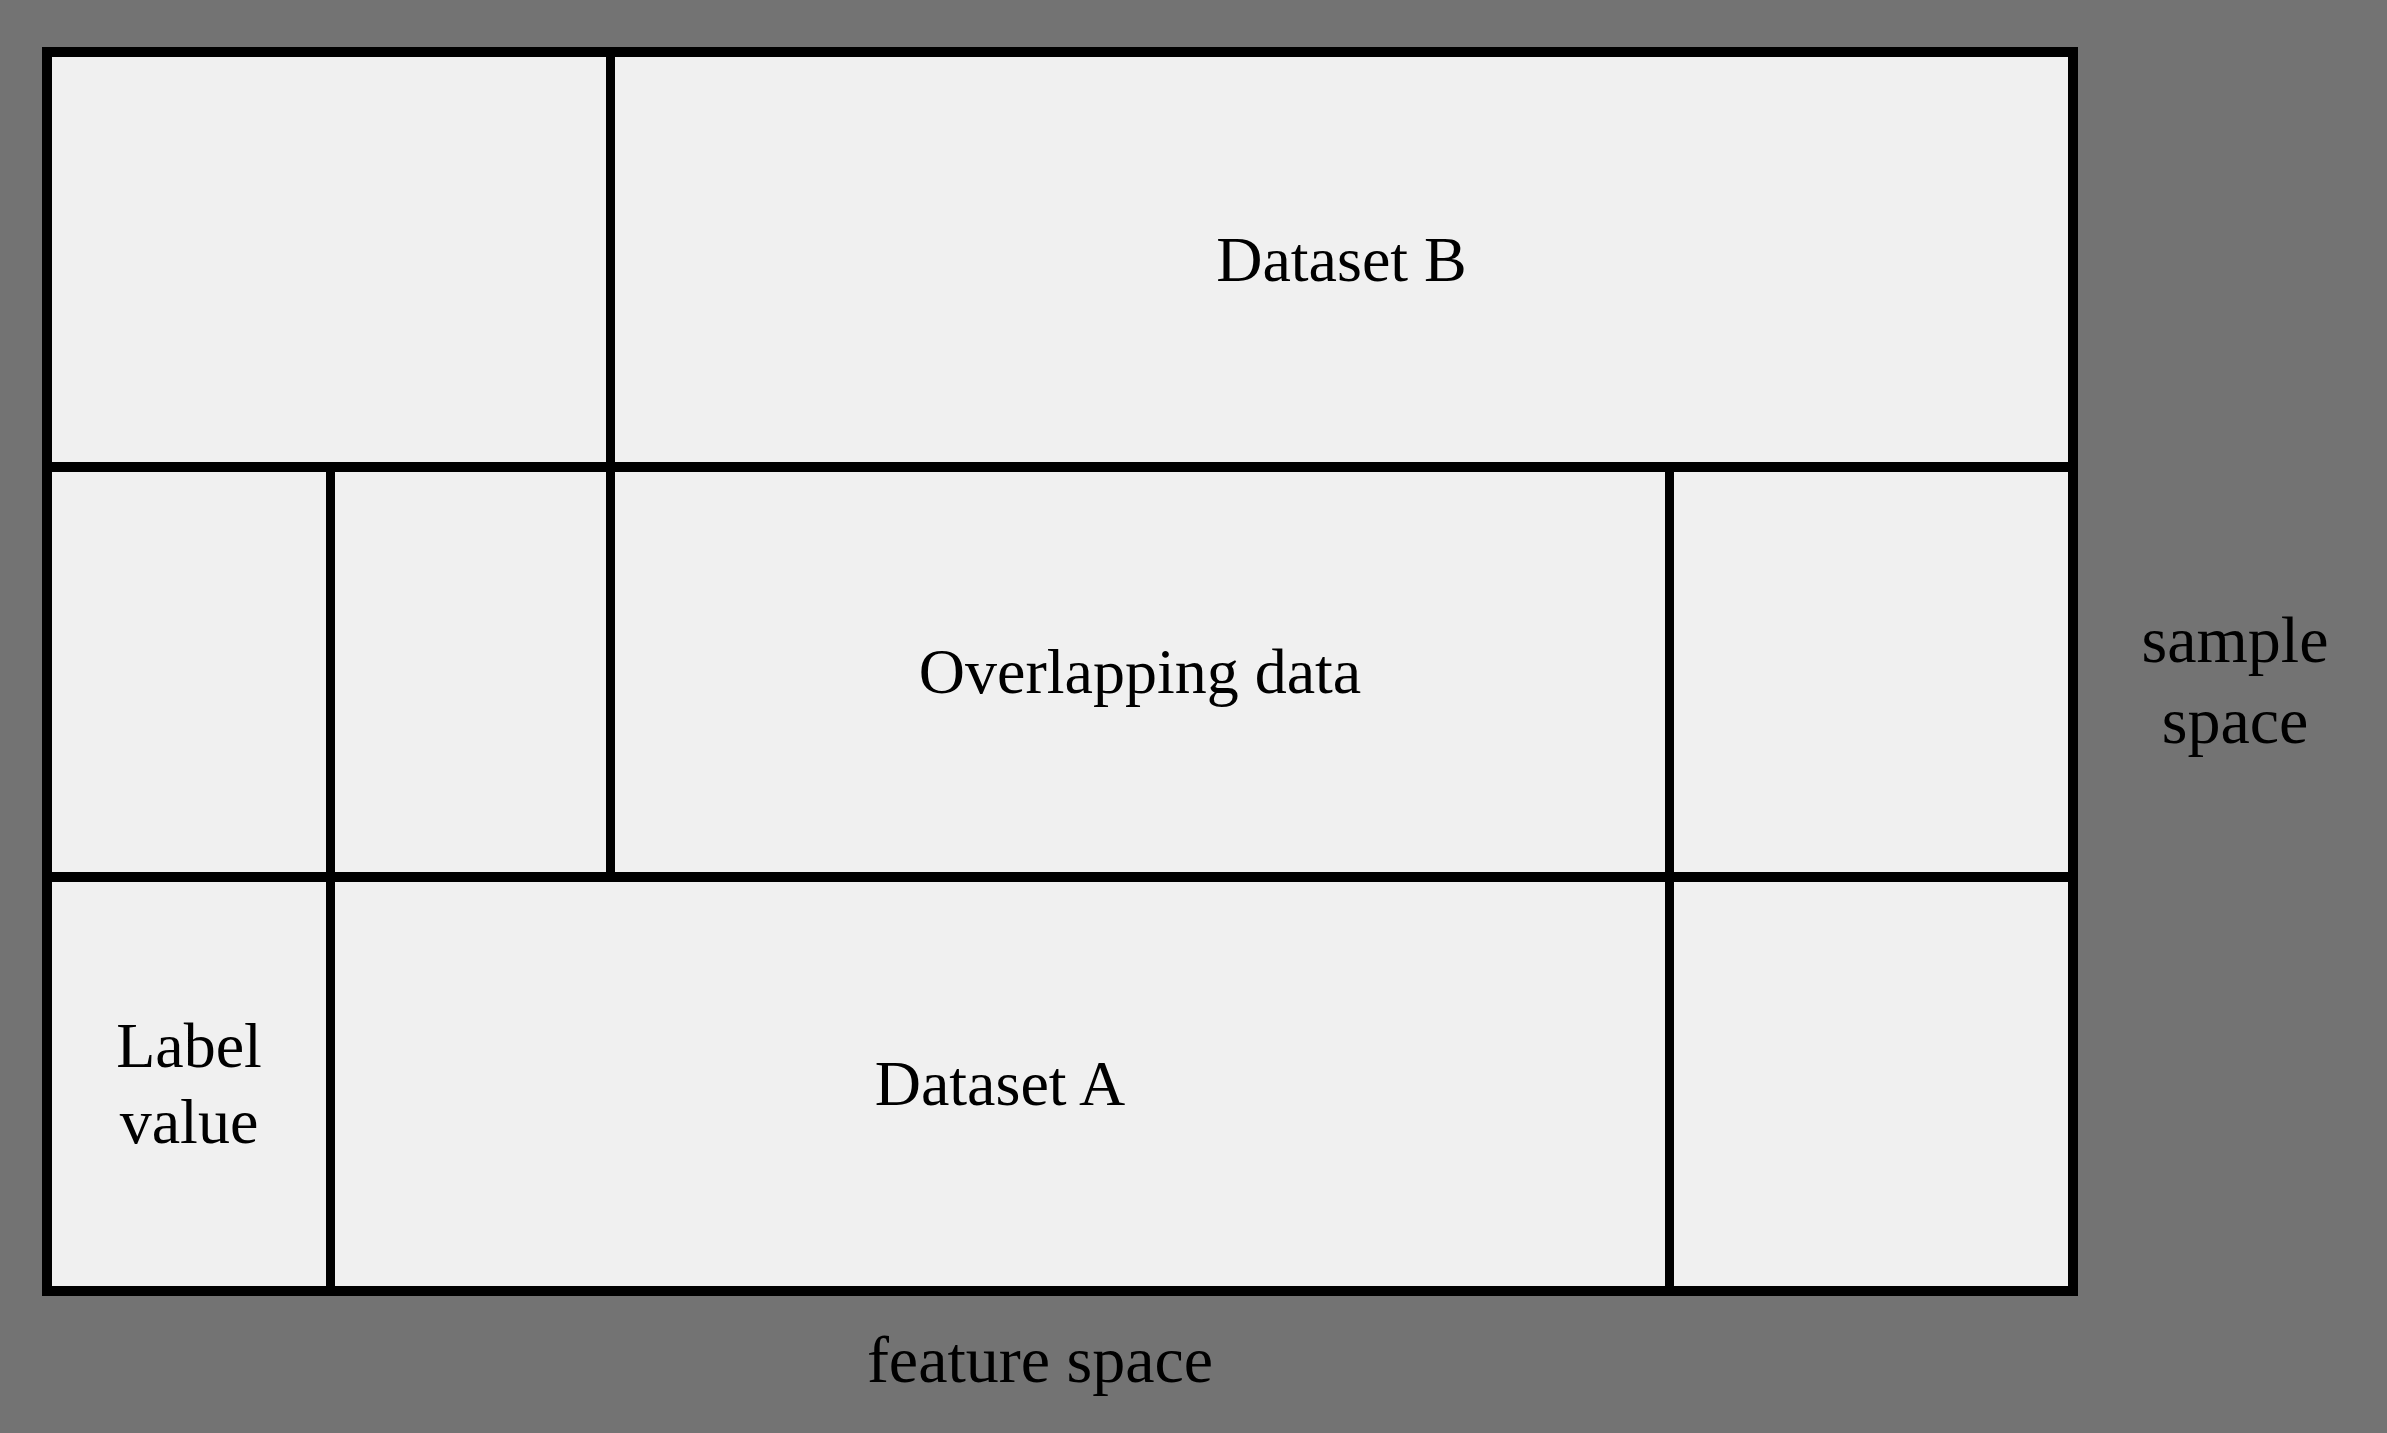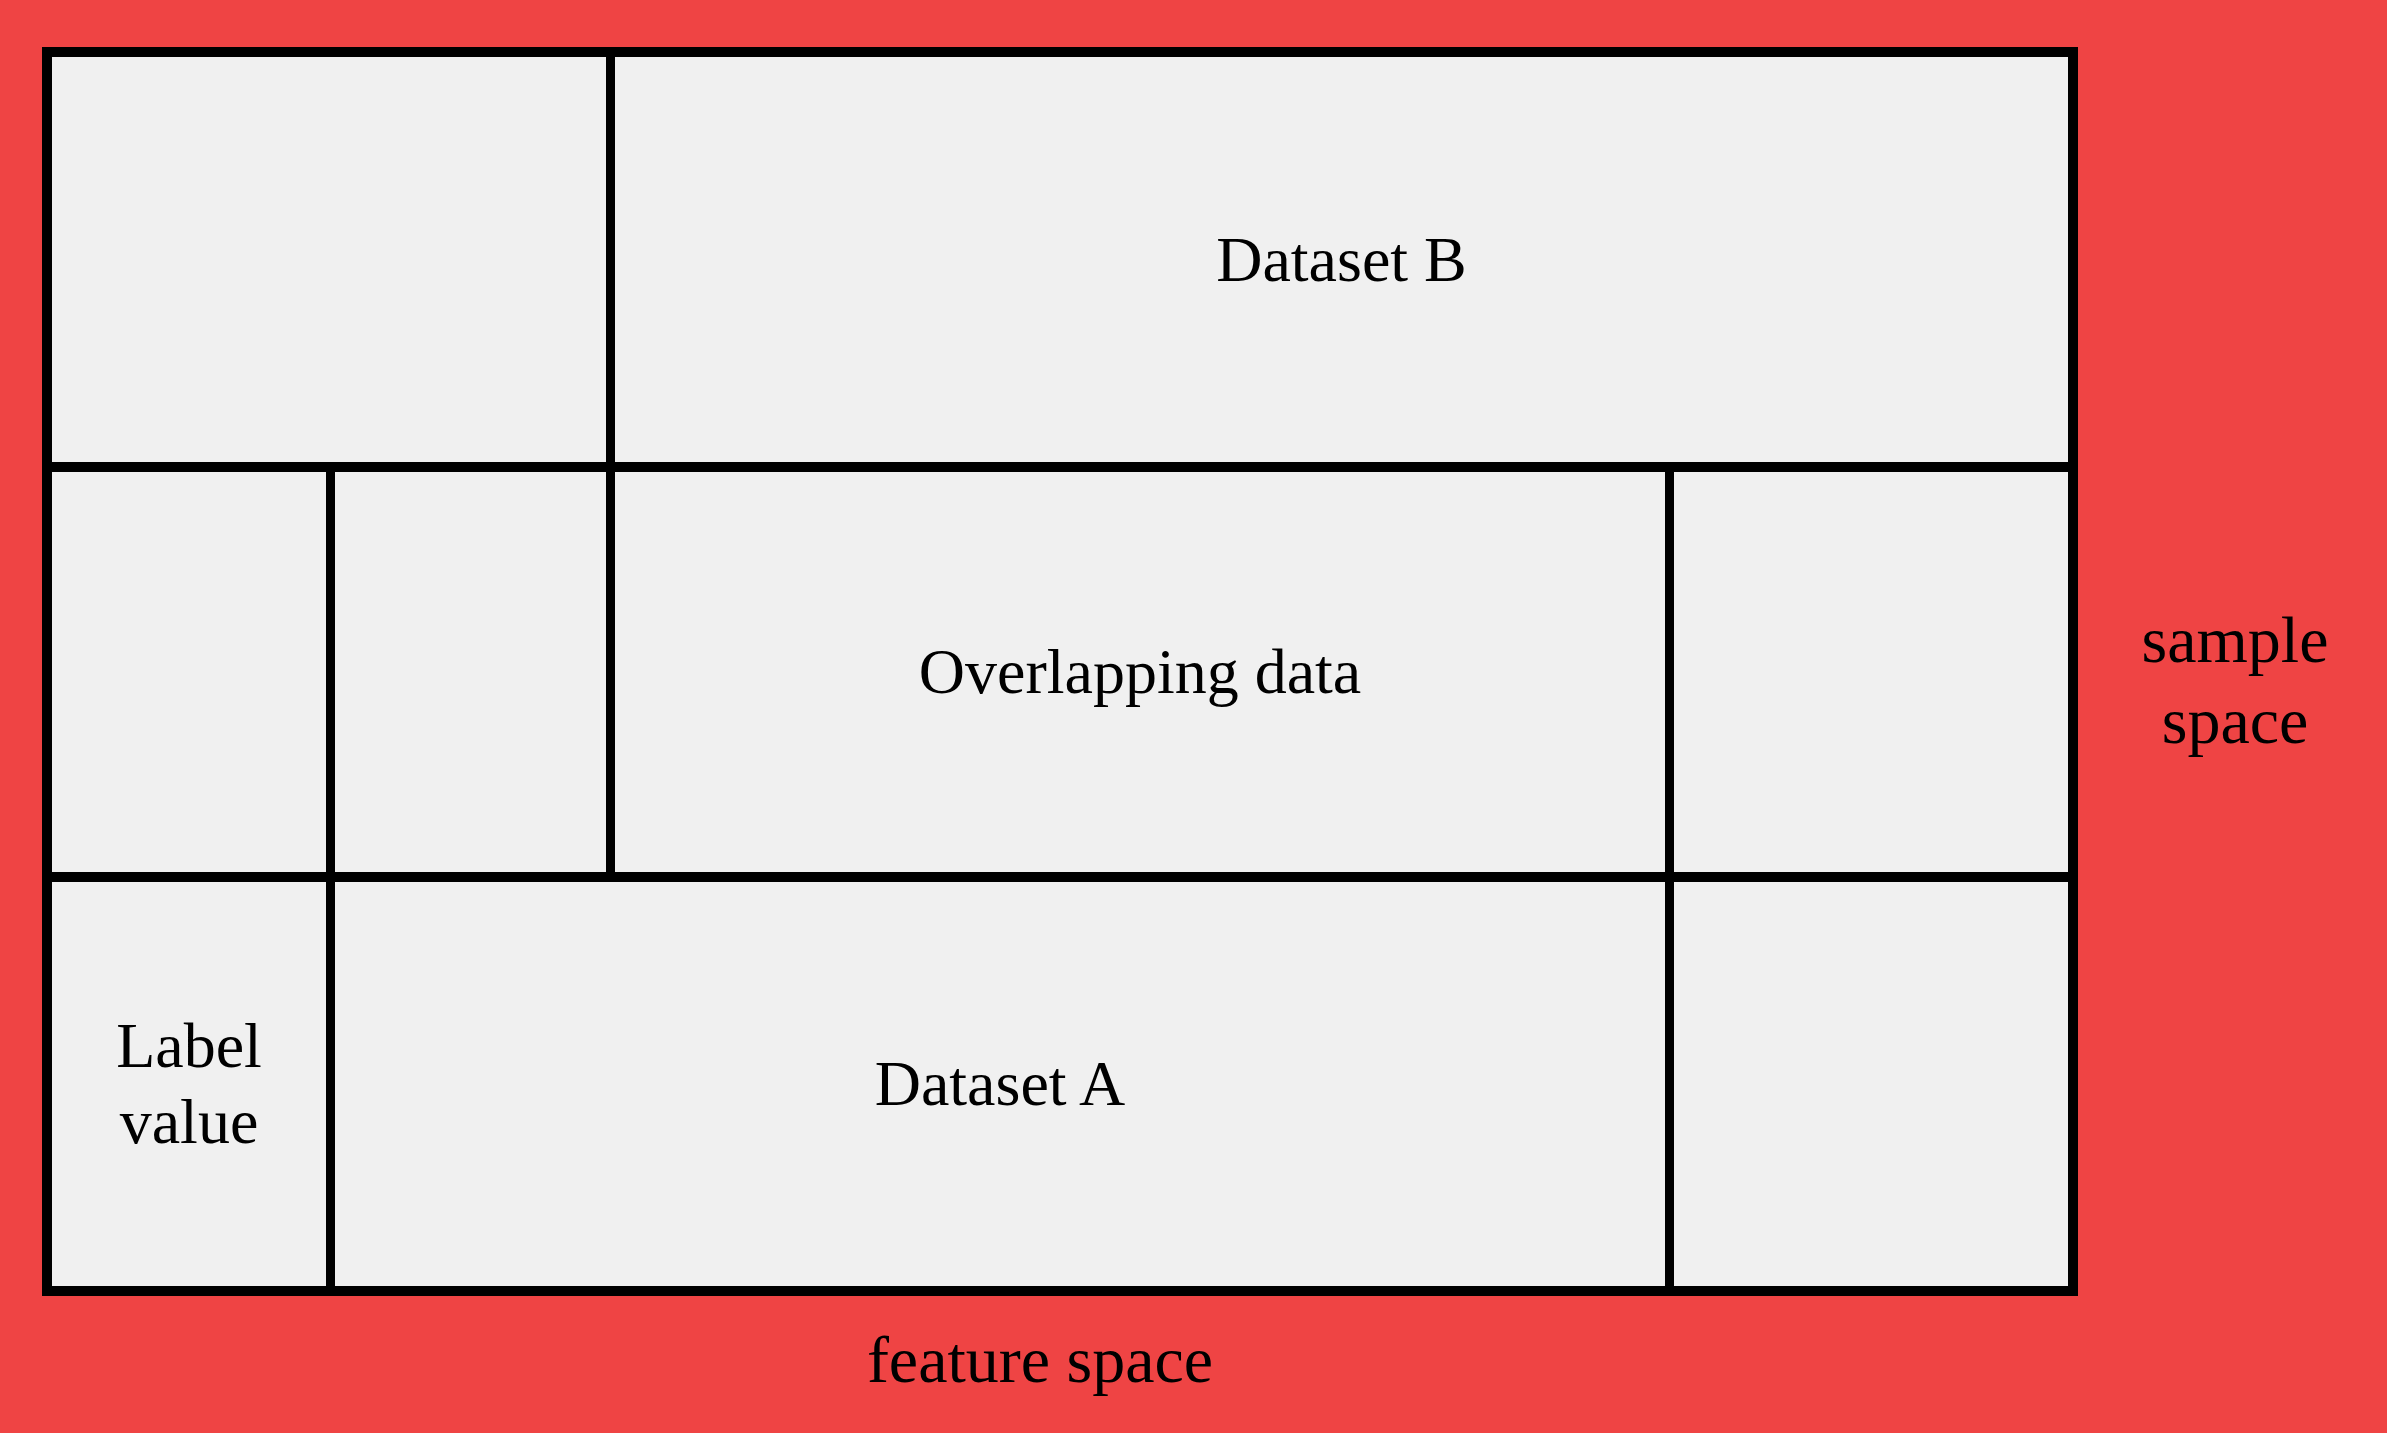--- a/index.html
+++ b/index.html
@@ -13,21 +13,21 @@
     height: 1433px;
     overflow: hidden;
     font-family: "Liberation Serif", "DejaVu Serif", serif;
     color: #000000;
   }
 
   #canvas {
     position: relative;
     width: 2387px;
     height: 1433px;
-    background: #ef4444;
+    background: #737373;
     text-decoration: underline;
   }
 
   
   .diagram {
     position: absolute;
     left: 42px;
     top: 47px;
     width: 2036px;
     height: 1249px;

